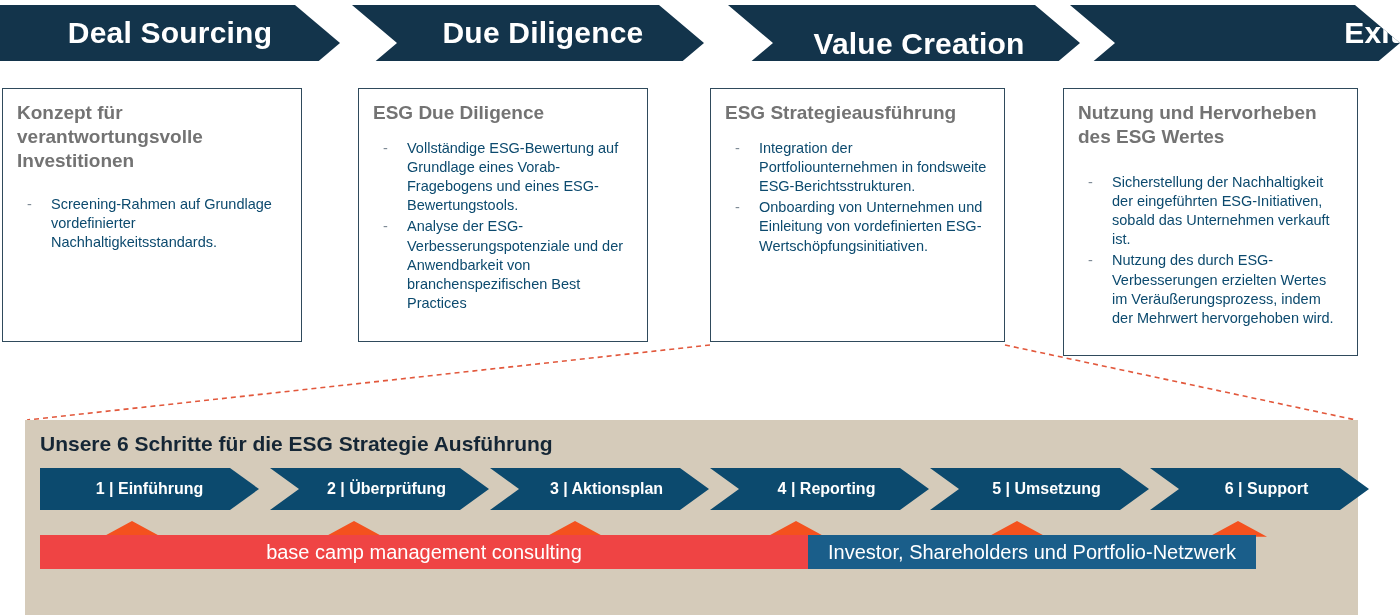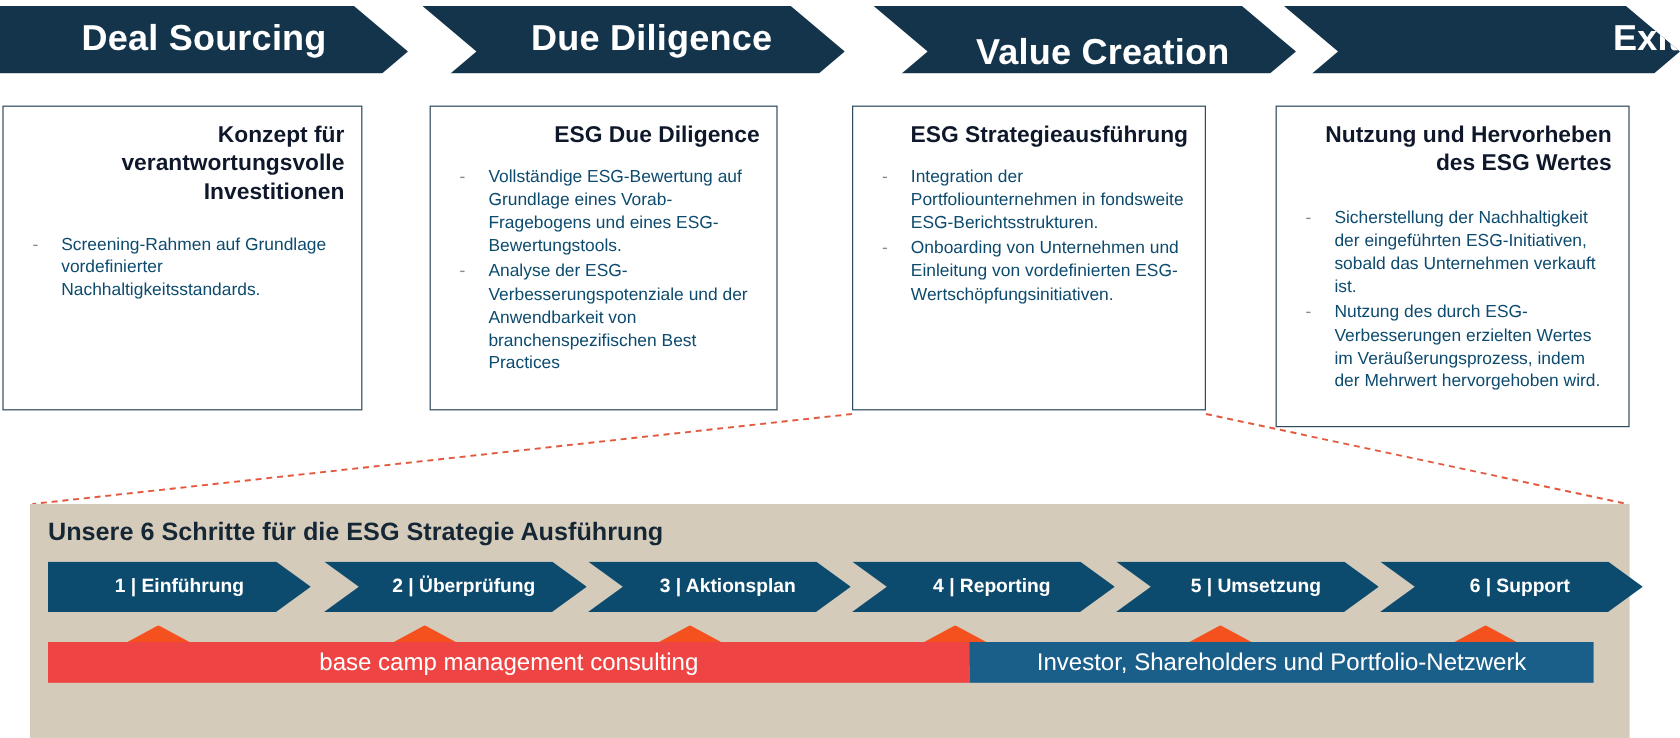--- a/index.html
+++ b/index.html
@@ -33,23 +33,22 @@
   .infobox{
     position:absolute;background:#ffffff;border:1.5px solid #2f4a5c;
     box-sizing:border-box;padding:12px 14px 10px 14px;
   }
   .box0{left:2px;top:88px;width:300px;height:254px;}
   .box1{left:358px;top:88px;width:290px;height:254px;}
   .box2{left:710px;top:88px;width:295px;height:254px;}
   .box3{left:1063px;top:88px;width:295px;height:268px;}
 
   .box-title{
-    font-weight:bold;font-size:19px;line-height:1.26;color:#0f172a;
+    font-weight:bold;font-size:19px;line-height:1.26;color:#737373;
     margin:0 0 14px 0;
-    text-align:right;
   }
   .box0 .box-title{margin-bottom:22px;}
   .box3 .box-title{margin-bottom:24px;}
 
   ul.bullets{list-style:none;margin:0;padding:0;}
   ul.bullets li{
     position:relative;padding-left:34px;font-size:14.5px;line-height:1.32;
     color:#0c4a6e;margin-bottom:2px;
   }
   ul.bullets li:before{
@@ -92,21 +91,21 @@
   }
   .u0{left:78px;} .u1{left:300px;} .u2{left:521px;}
   .u3{left:742px;} .u4{left:963px;} .u5{left:1184px;}
 
   
   .actorbar{position:absolute;left:15px;top:115px;width:1288px;height:34px;}
   .actor{
     position:absolute;top:0;height:34px;display:flex;align-items:center;justify-content:center;
   }
   .actor-left{left:0;width:768px;background:#ef4444;}
-  .actor-right{left:768px;width:520px;background:#1a5e8a;}
+  .actor-right{left:768px;width:448px;background:#1a5e8a;}
   .actor-label{color:#ffffff;font-size:20px;white-space:nowrap;}
 </style>
 </head>
 <body>
 
 <div class="phase p0">
   <span class="phase-label">Deal Sourcing</span>
 </div>
 <div class="phase p1">
   <span class="phase-label">Due Diligence</span>

